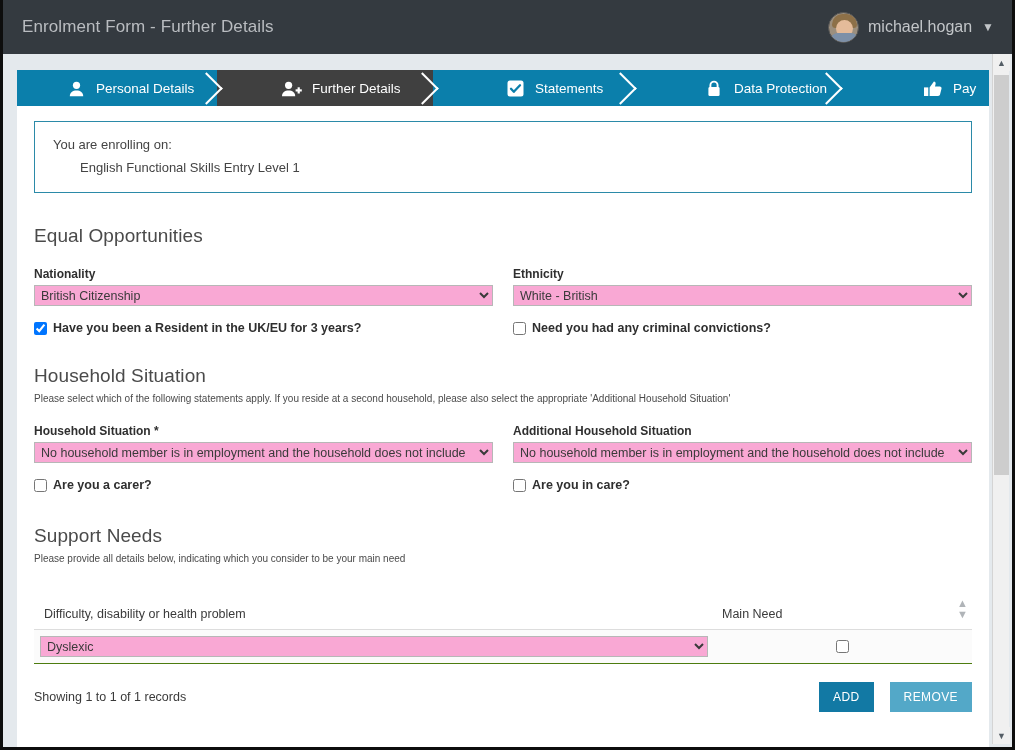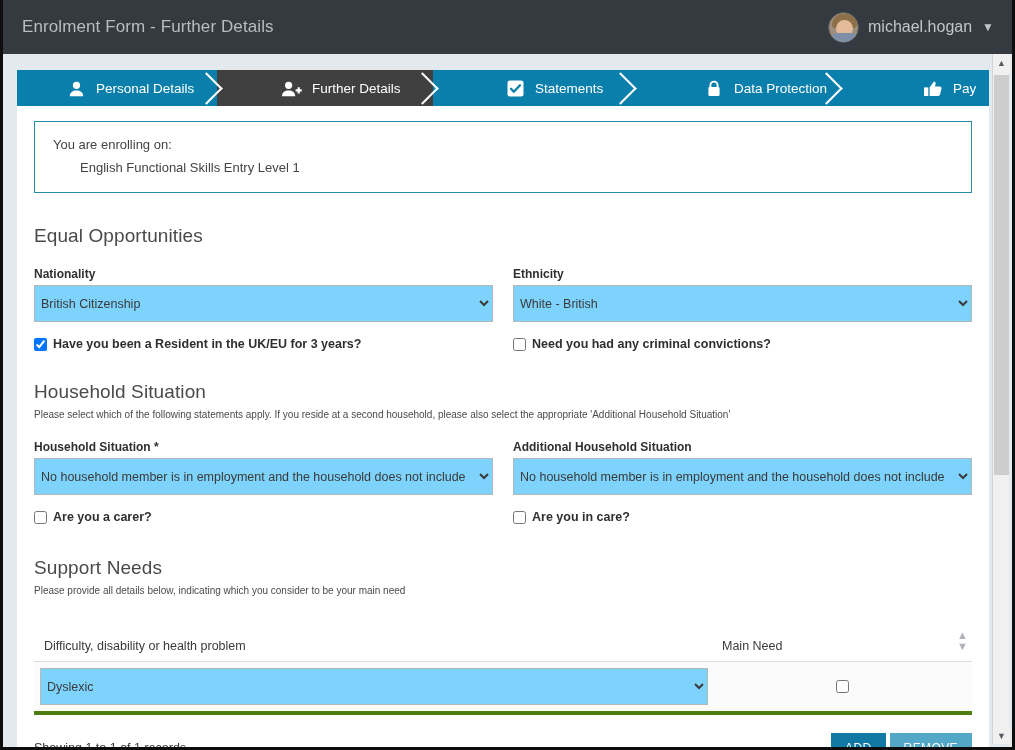--- a/index.html
+++ b/index.html
@@ -126,25 +126,25 @@
     font-size: 10px; color: #4a4a4a; margin: 6px 0 0 0;
   }
 
   .row2 { display: flex; gap: 20px; margin-top: 20px; }
   .col { flex: 1 1 0; min-width: 0; }
   .fieldlabel {
     font-size: 12px; font-weight: bold; color: #2f2f2f;
     margin-bottom: 4px; display: block;
   }
   select.inp {
-    width: 100%; height: 37px;
+    width: 100%; height: 21px;
     font-family: "Liberation Sans", sans-serif;
     font-size: 12.5px; color: #3a3a3a;
     border: 1px solid #b7b7b7;
-    background: #7dd3fc;
+    background: #f9a8d4;
     padding: 0 2px;
     border-radius: 0;
   }
   .chkline { display: flex; align-items: center; margin-top: 15px; gap: 6px; }
   .chkline input[type=checkbox] { width: 13px; height: 13px; margin: 0; }
   .chkline label { font-size: 12.5px; font-weight: bold; color: #2f2f2f; }
 
   
   .tbl { margin-top: 34px; }
   .tbl-head {
@@ -152,34 +152,34 @@
     padding: 0 4px 8px 4px;
     border-bottom: 1px solid #dddddd;
   }
   .th { font-size: 12.5px; color: #3a3a3a; }
   .th-difficulty { flex: 0 0 684px; padding-left: 6px; }
   .th-mainneed { flex: 1 1 auto; }
   .th-sort { flex: 0 0 20px; text-align: right; color: #b0b4b8; font-size: 11px; line-height: 1; padding-bottom: 1px; }
   .tbl-row {
     display: flex; align-items: center;
     background: #fbfbfb;
-    border-bottom: 4px solid #4d7c0f;
+    border-bottom: 1px solid #4d7c0f;
     padding: 6px 4px;
   }
   .td-difficulty { flex: 0 0 684px; padding-left: 2px; }
   .td-difficulty select { width: 668px; }
   .td-mainneed { flex: 1 1 auto; display: flex; justify-content: flex-start; padding-left: 114px; }
   .td-mainneed input { width: 13px; height: 13px; margin: 0; }
 
   .tbl-foot {
     display: flex; align-items: center; justify-content: space-between;
     margin-top: 18px;
   }
   .records { font-size: 12.5px; color: #3a3a3a; }
-  .btns { display: flex; gap: 4px; }
+  .btns { display: flex; gap: 16px; }
   .btn {
     border: none; color: #ffffff;
     font-family: "Liberation Sans", sans-serif;
     font-size: 12px; letter-spacing: .4px;
     padding: 8px 14px; cursor: pointer;
     border-radius: 0;
   }
   .btn-add { background: #1279a4; }
   .btn-remove { background: #53a8c8; }
 

